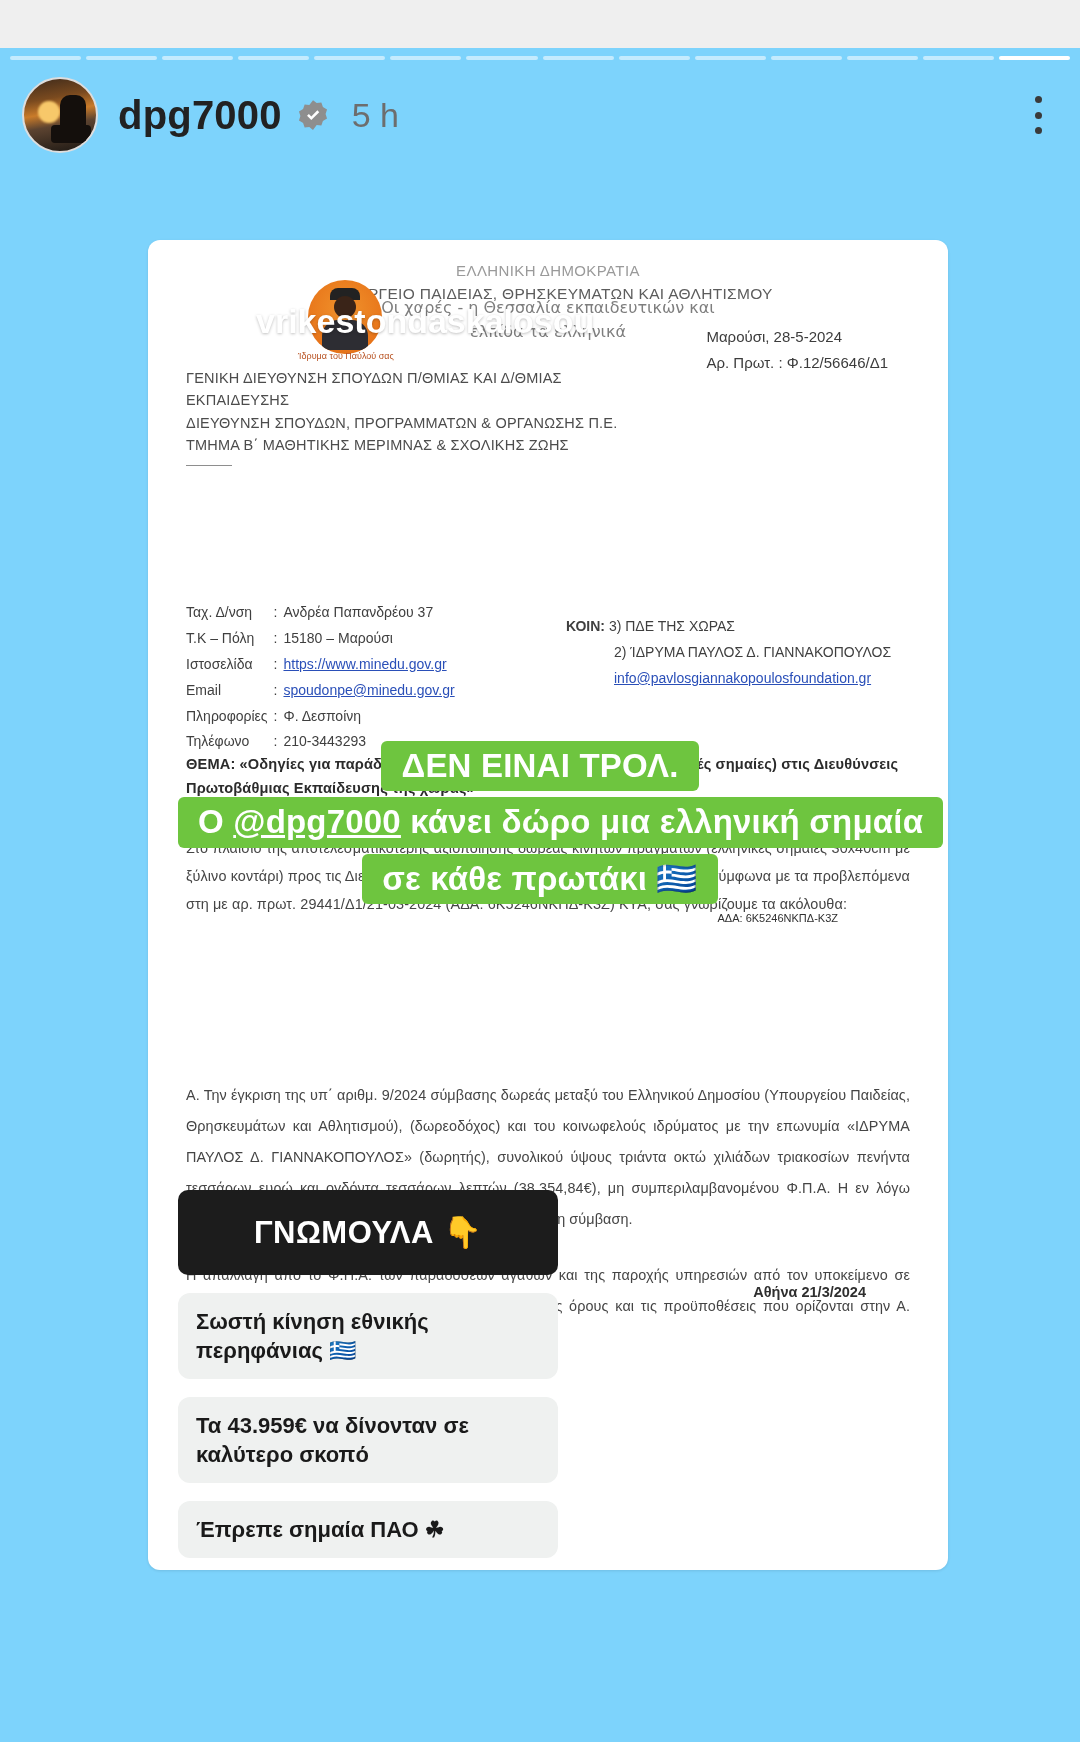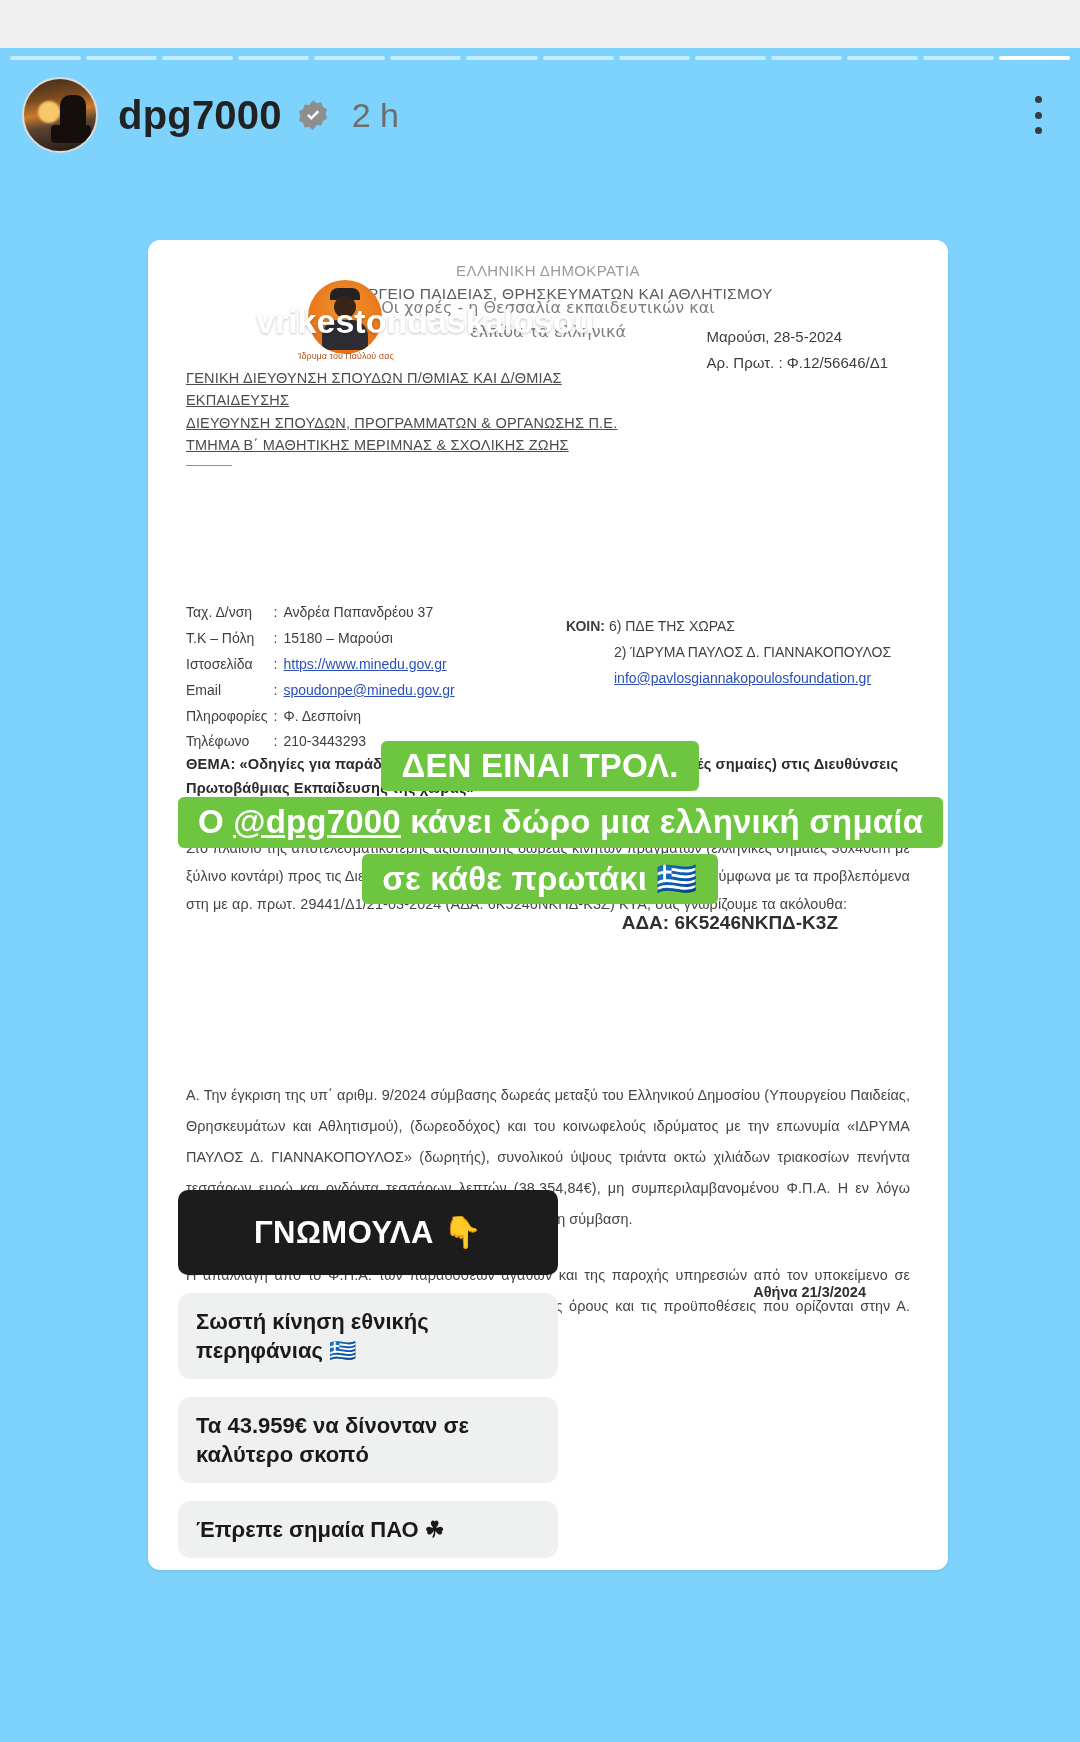--- a/index.html
+++ b/index.html
@@ -191,21 +191,20 @@
     color: #7e7e7e;
     font-family: "DejaVu Sans", sans-serif;
   }
 
   .dept-block {
     margin-top: 26px;
     font-size: 14.5px;
     line-height: 1.55;
     color: #4c4c4c;
     letter-spacing: 0.2px;
-    text-decoration: underline;
   }
   .right-block {
     position: absolute;
     right: 60px;
     top: 84px;
     font-size: 15px;
     line-height: 1.7;
     color: #3c3c3c;
     text-align: left;
   }
@@ -254,22 +253,22 @@
     font-size: 14.4px;
     line-height: 1.95;
     color: #454545;
     text-align: justify;
     letter-spacing: 0.1px;
   }
   .ada {
     position: absolute;
     right: 110px;
     top: 672px;
-    font-size: 19px;
-    font-weight: bold;
+    font-size: 11px;
+    font-weight: normal;
     color: #2f2f2f;
   }
   .athens {
     position: absolute;
     right: 82px;
     top: 1044px;
     font-size: 14.5px;
     font-weight: bold;
     color: #2f2f2f;
   }
@@ -369,21 +368,21 @@
       <div class="sun"></div>
       <div class="silhouette"></div>
     </div>
     <div class="username">dpg7000</div>
     <span class="verified">
       <svg class="svg-ico" viewBox="0 0 24 24" width="34" height="34" aria-hidden="true">
         <path fill="#8e8e8e" d="M12 1.5l2.6 2.1 3.3-.4 1.1 3.2 2.9 1.7-1 3.2 1 3.2-2.9 1.7-1.1 3.2-3.3-.4L12 22.5l-2.6-2.1-3.3.4-1.1-3.2-2.9-1.7 1-3.2-1-3.2 2.9-1.7 1.1-3.2 3.3.4z"></path>
         <path fill="#ffffff" d="M10.8 15.6l-3-3 1.3-1.3 1.7 1.7 4.3-4.3 1.3 1.3z"></path>
       </svg>
     </span>
-    <div class="timestamp">2 h</div>
+    <div class="timestamp">5 h</div>
     <div class="spacer"></div>
     <div class="more-menu">
       <span></span>
         <span></span>
         <span></span>
     </div>
   </div>
 
   <div class="media">
 
@@ -447,21 +446,21 @@
             <td>210-3443293</td>
           </tr>
         </tbody>
           </table>
       </div>
 
       <div class="recipients">
         <div style="height:14px"></div>
         <div>
           <span class="lbl">ΚΟΙΝ:</span>
-          <span>6) ΠΔΕ ΤΗΣ ΧΩΡΑΣ</span>
+          <span>3) ΠΔΕ ΤΗΣ ΧΩΡΑΣ</span>
         </div>
         <div style="padding-left:48px;">2) ΊΔΡΥΜΑ ΠΑΥΛΟΣ Δ. ΓΙΑΝΝΑΚΟΠΟΥΛΟΣ</div>
         <div class="link" style="padding-left:48px;">info@pavlosgiannakopoulosfoundation.gr</div>
       </div>
 
       <div class="subject">
         <div>ΘΕΜΑ: «Οδηγίες για παράδοση/παραλαβή δωρεάς πραγμάτων (ελληνικές σημαίες) στις Διευθύνσεις</div>
         <div>Πρωτοβάθμιας Εκπαίδευσης της χώρας»</div>
         <div>Σχετ.: Το άρθρο 1 της υπό στοιχεία 1614/Υ1/08-01-2020 ΚΥΑ (Β΄8)</div>
       </div>

